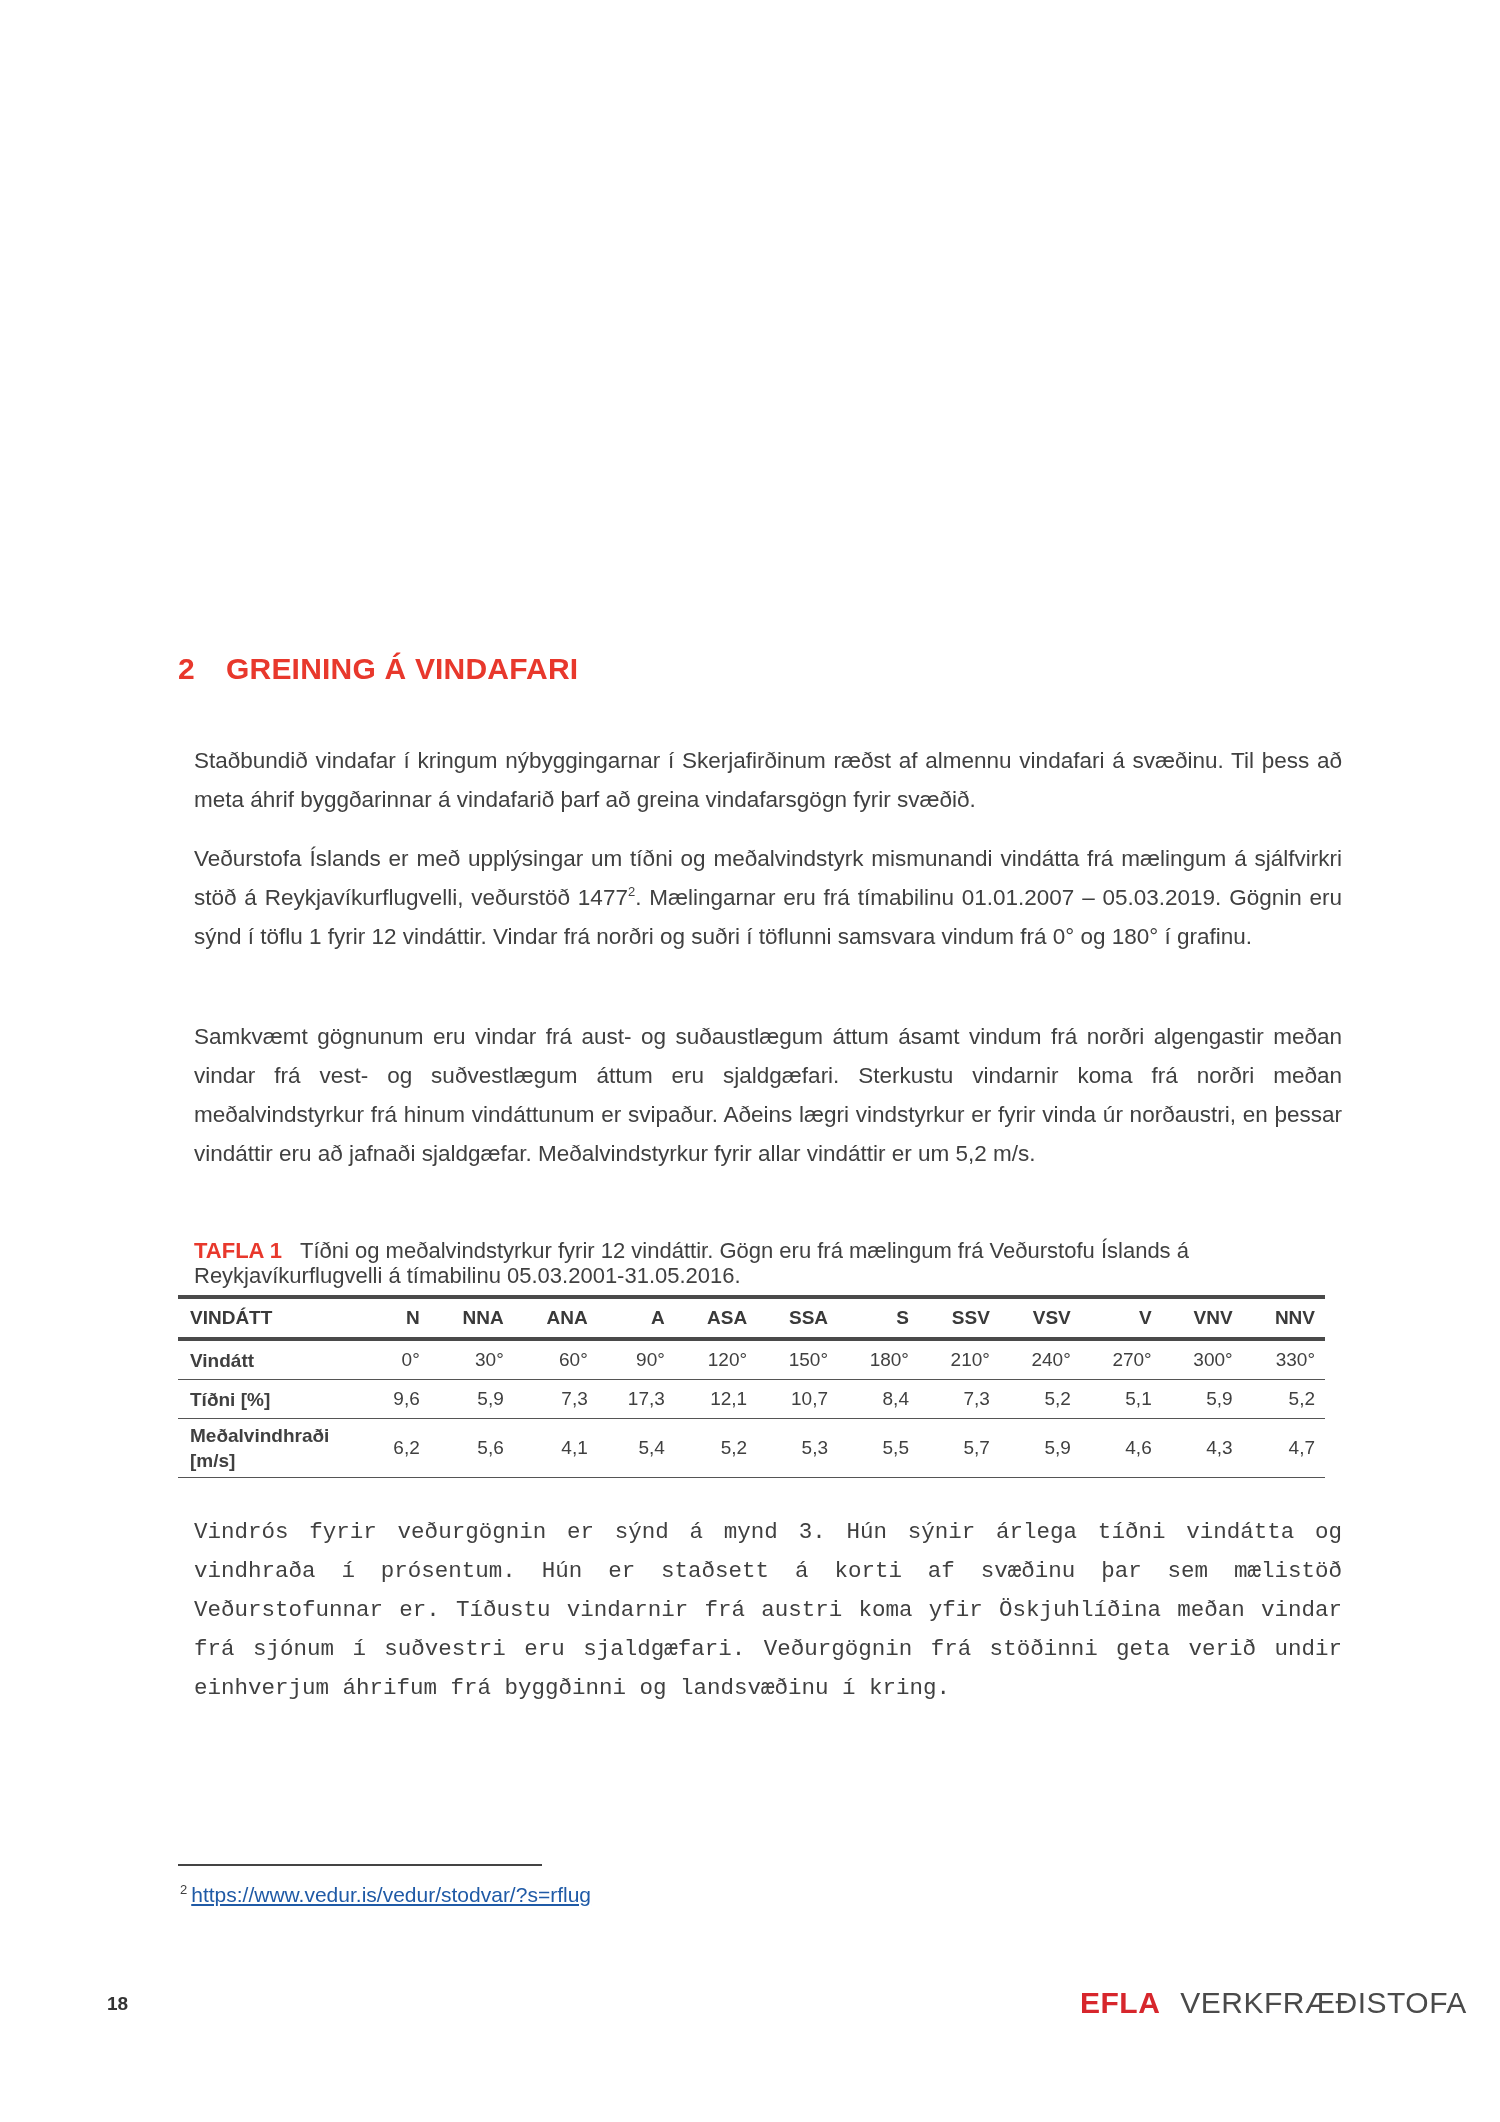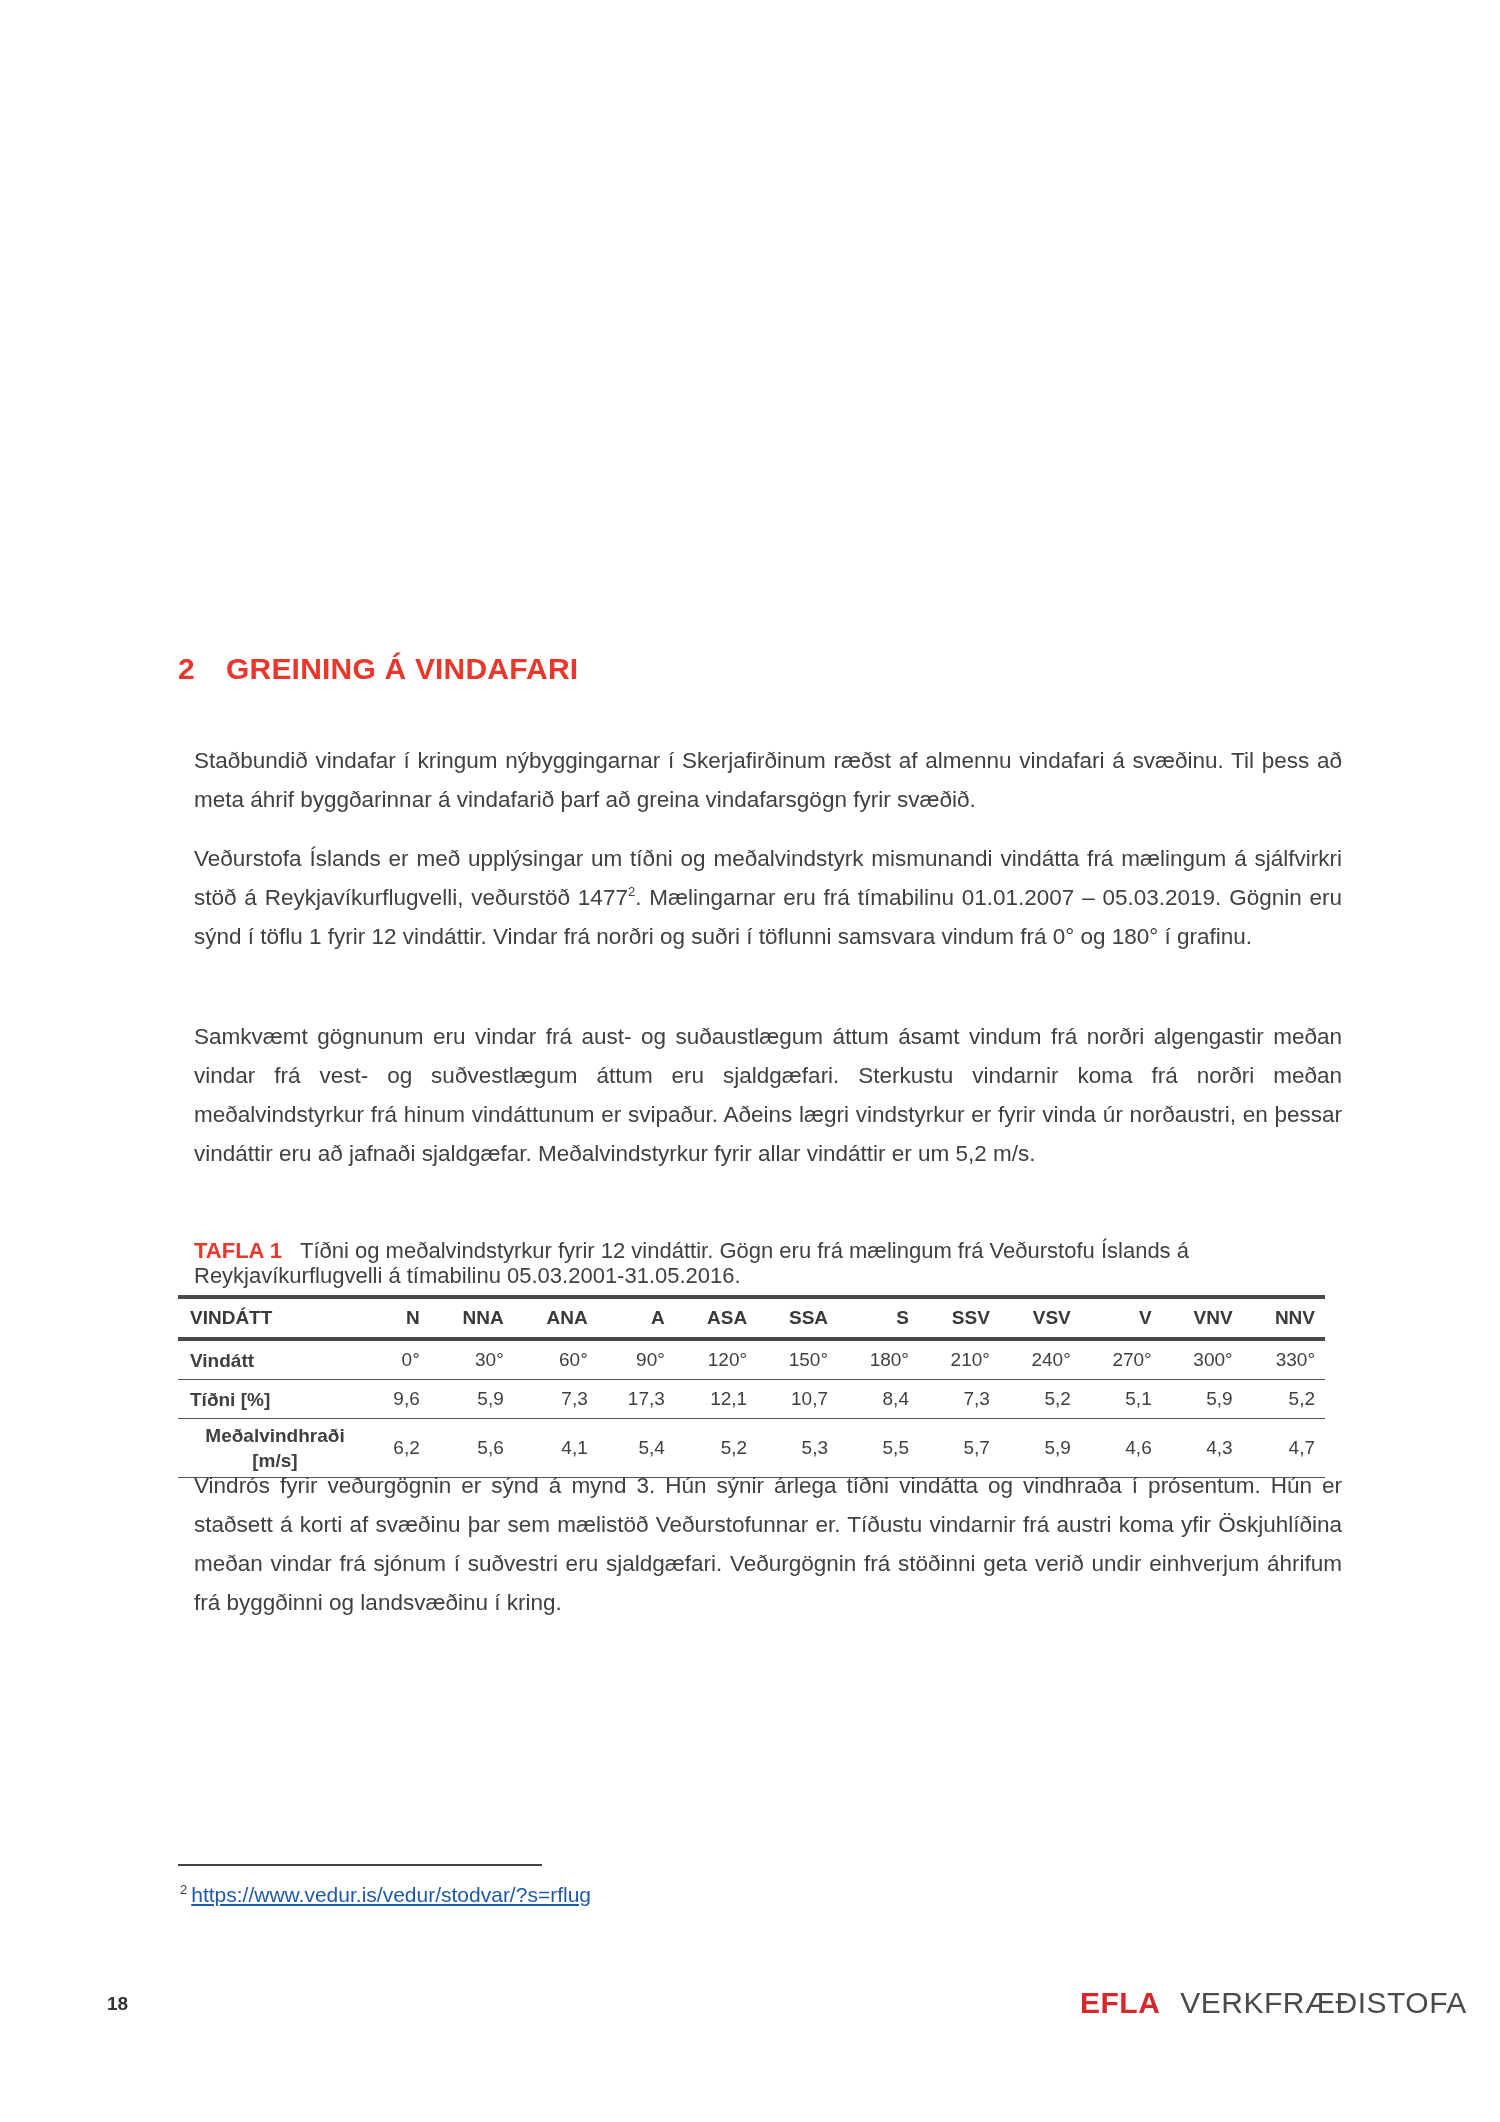--- a/index.html
+++ b/index.html
@@ -7,21 +7,21 @@
          font-family: "Liberation Sans", sans-serif; color: #3f3f3f; }
   .heading { position: absolute; left: 178px; top: 652px; margin: 0;
              font-size: 30px; font-weight: bold; color: #e8382c; letter-spacing: 0.2px; }
   .heading .num { display: inline-block; width: 48px; }
   .para { position: absolute; left: 178px; width: 1148px; margin: 16px;
           font-size: 22.5px; line-height: 39px; color: #404040; text-align: justify; }
   .para sup { font-size: 13px; line-height: 0; vertical-align: 9px; }
   #p1 { top: 725px; }
   #p2 { top: 823px; }
   #p3 { top: 1001px; }
-  #p4 { top: 1450px; }
+  #p4 { top: 1497px; font-family: Liberation Mono, monospace; }
   .caption { position: absolute; left: 178px; top: 1222px; width: 1148px; margin: 16px;
              font-size: 22px; line-height: 25px; color: #404040; }
   .caption .label { color: #e8382c; font-weight: bold; display: inline-block; width: 106px; }
   table.wind { position: absolute; left: 178px; top: 1295px; width: 1147px;
                border-collapse: collapse; font-size: 19px; color: #404040; }
   table.wind th, table.wind td { padding: 0 10px 0 0; text-align: right; white-space: nowrap; }
   table.wind th:first-child, table.wind td:first-child { text-align: left; padding-left: 12px; width: 170px; }
   table.wind thead tr { border-top: 4px solid #4a4a4a; border-bottom: 4px solid #4a4a4a; }
   table.wind thead th { height: 38px; font-weight: bold; color: #3a3a3a; }
   table.wind tbody tr { border-bottom: 1.5px solid #555; }
@@ -93,21 +93,21 @@
         <td>12,1</td>
         <td>10,7</td>
         <td>8,4</td>
         <td>7,3</td>
         <td>5,2</td>
         <td>5,1</td>
         <td>5,9</td>
         <td>5,2</td>
       </tr>
       <tr class="tall">
-        <td class="rowlabel" style="width: 120px; max-width: 120px; word-break: break-all; text-align: center;">Meðalvindhraði [m/s]</td>
+        <td class="rowlabel" style="width: 120px; max-width: 120px; word-break: break-all;">Meðalvindhraði [m/s]</td>
         <td>6,2</td>
         <td>5,6</td>
         <td>4,1</td>
         <td>5,4</td>
         <td>5,2</td>
         <td>5,3</td>
         <td>5,5</td>
         <td>5,7</td>
         <td>5,9</td>
         <td>4,6</td>

